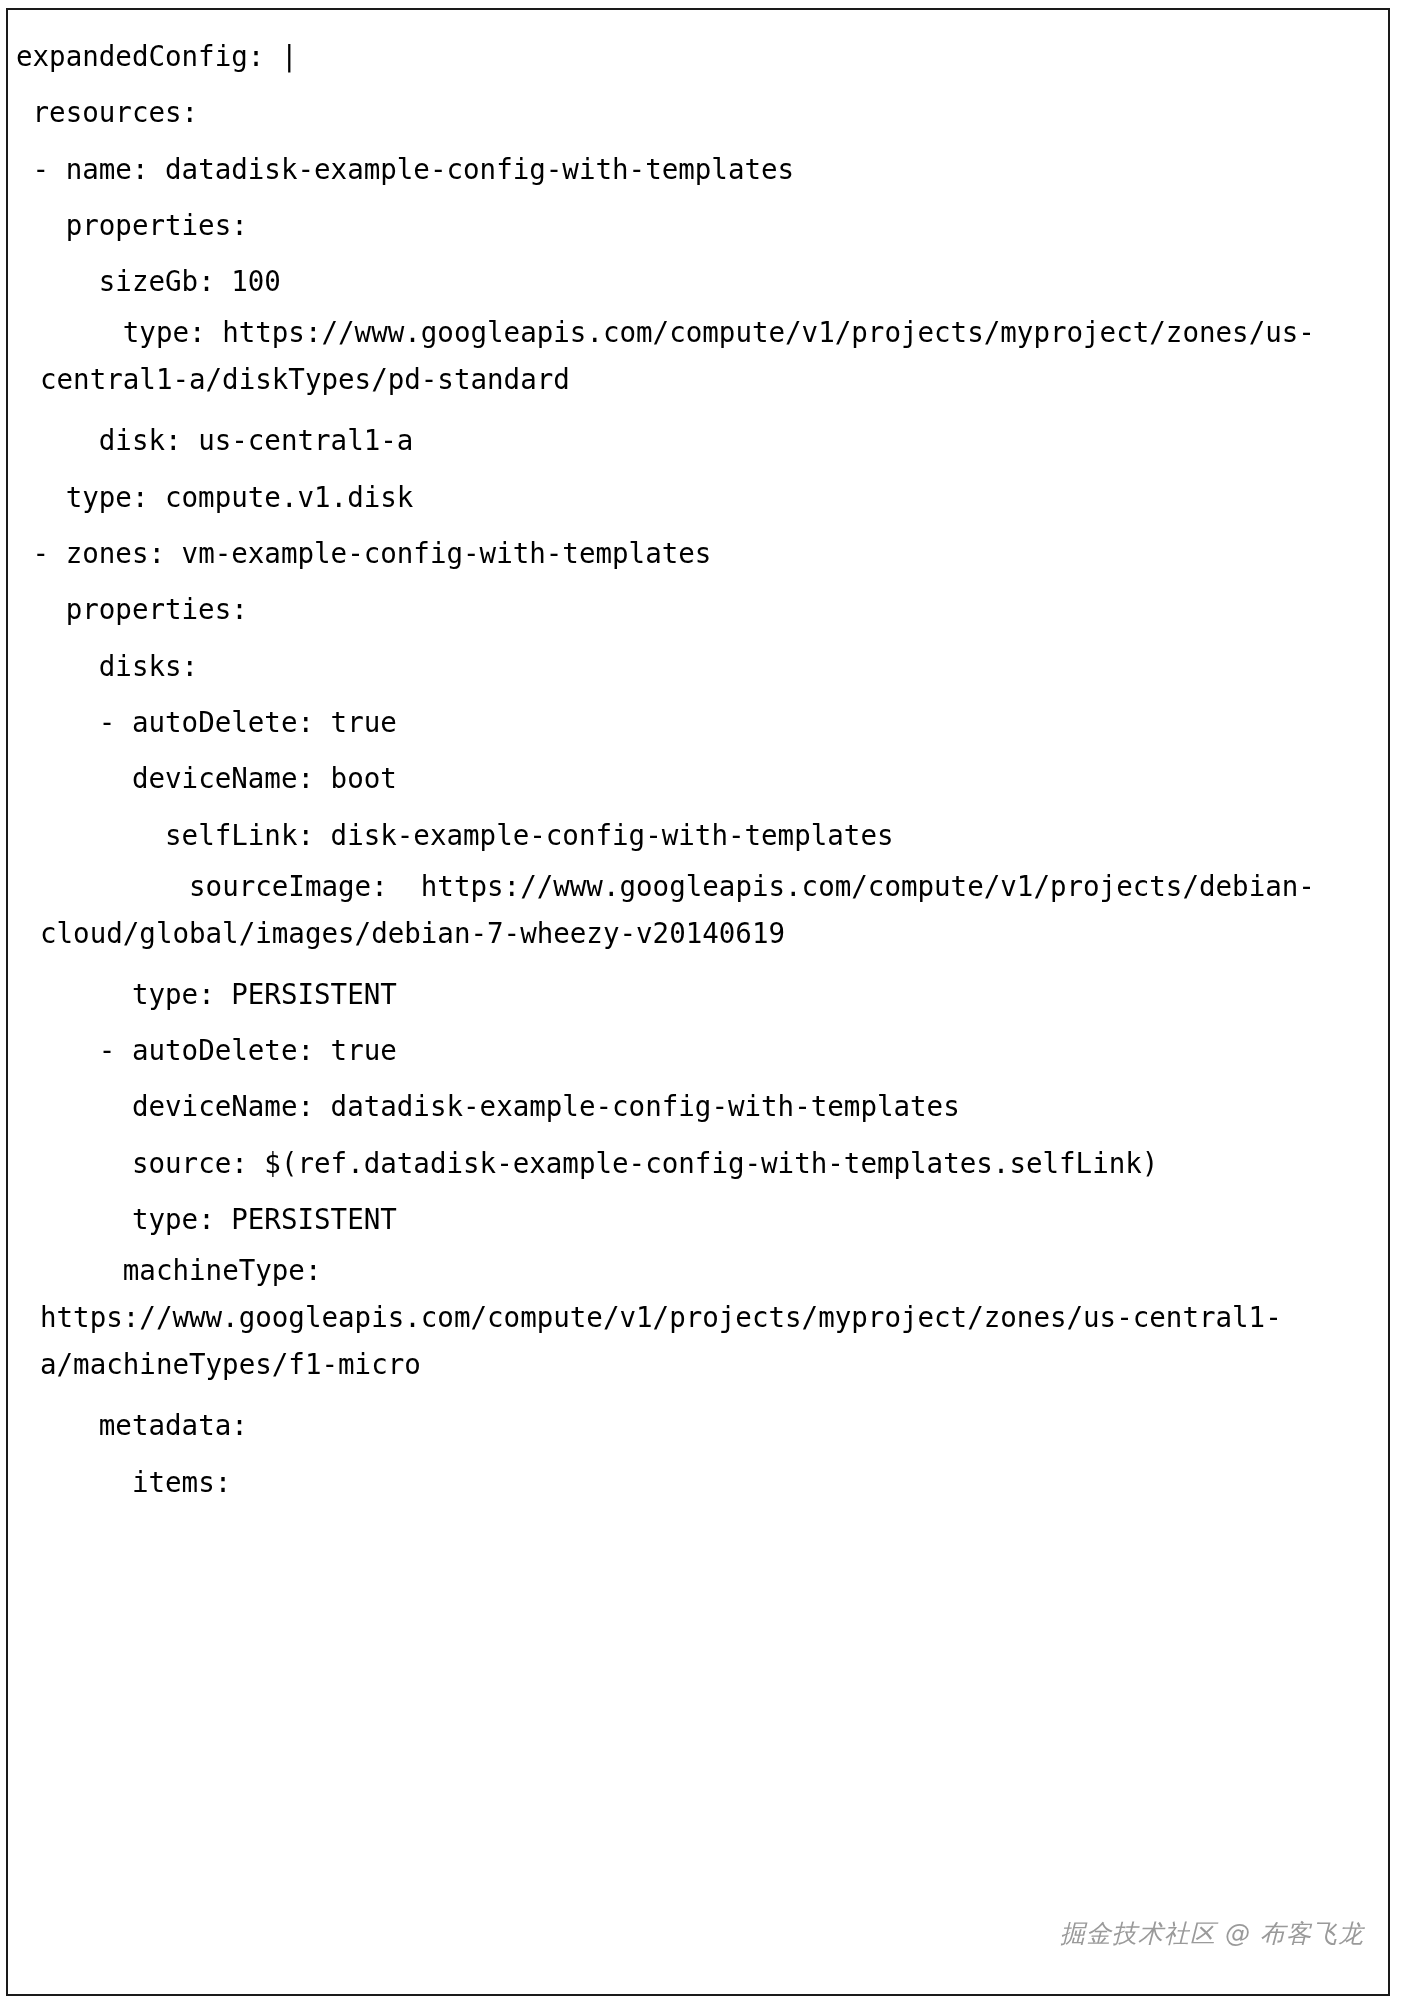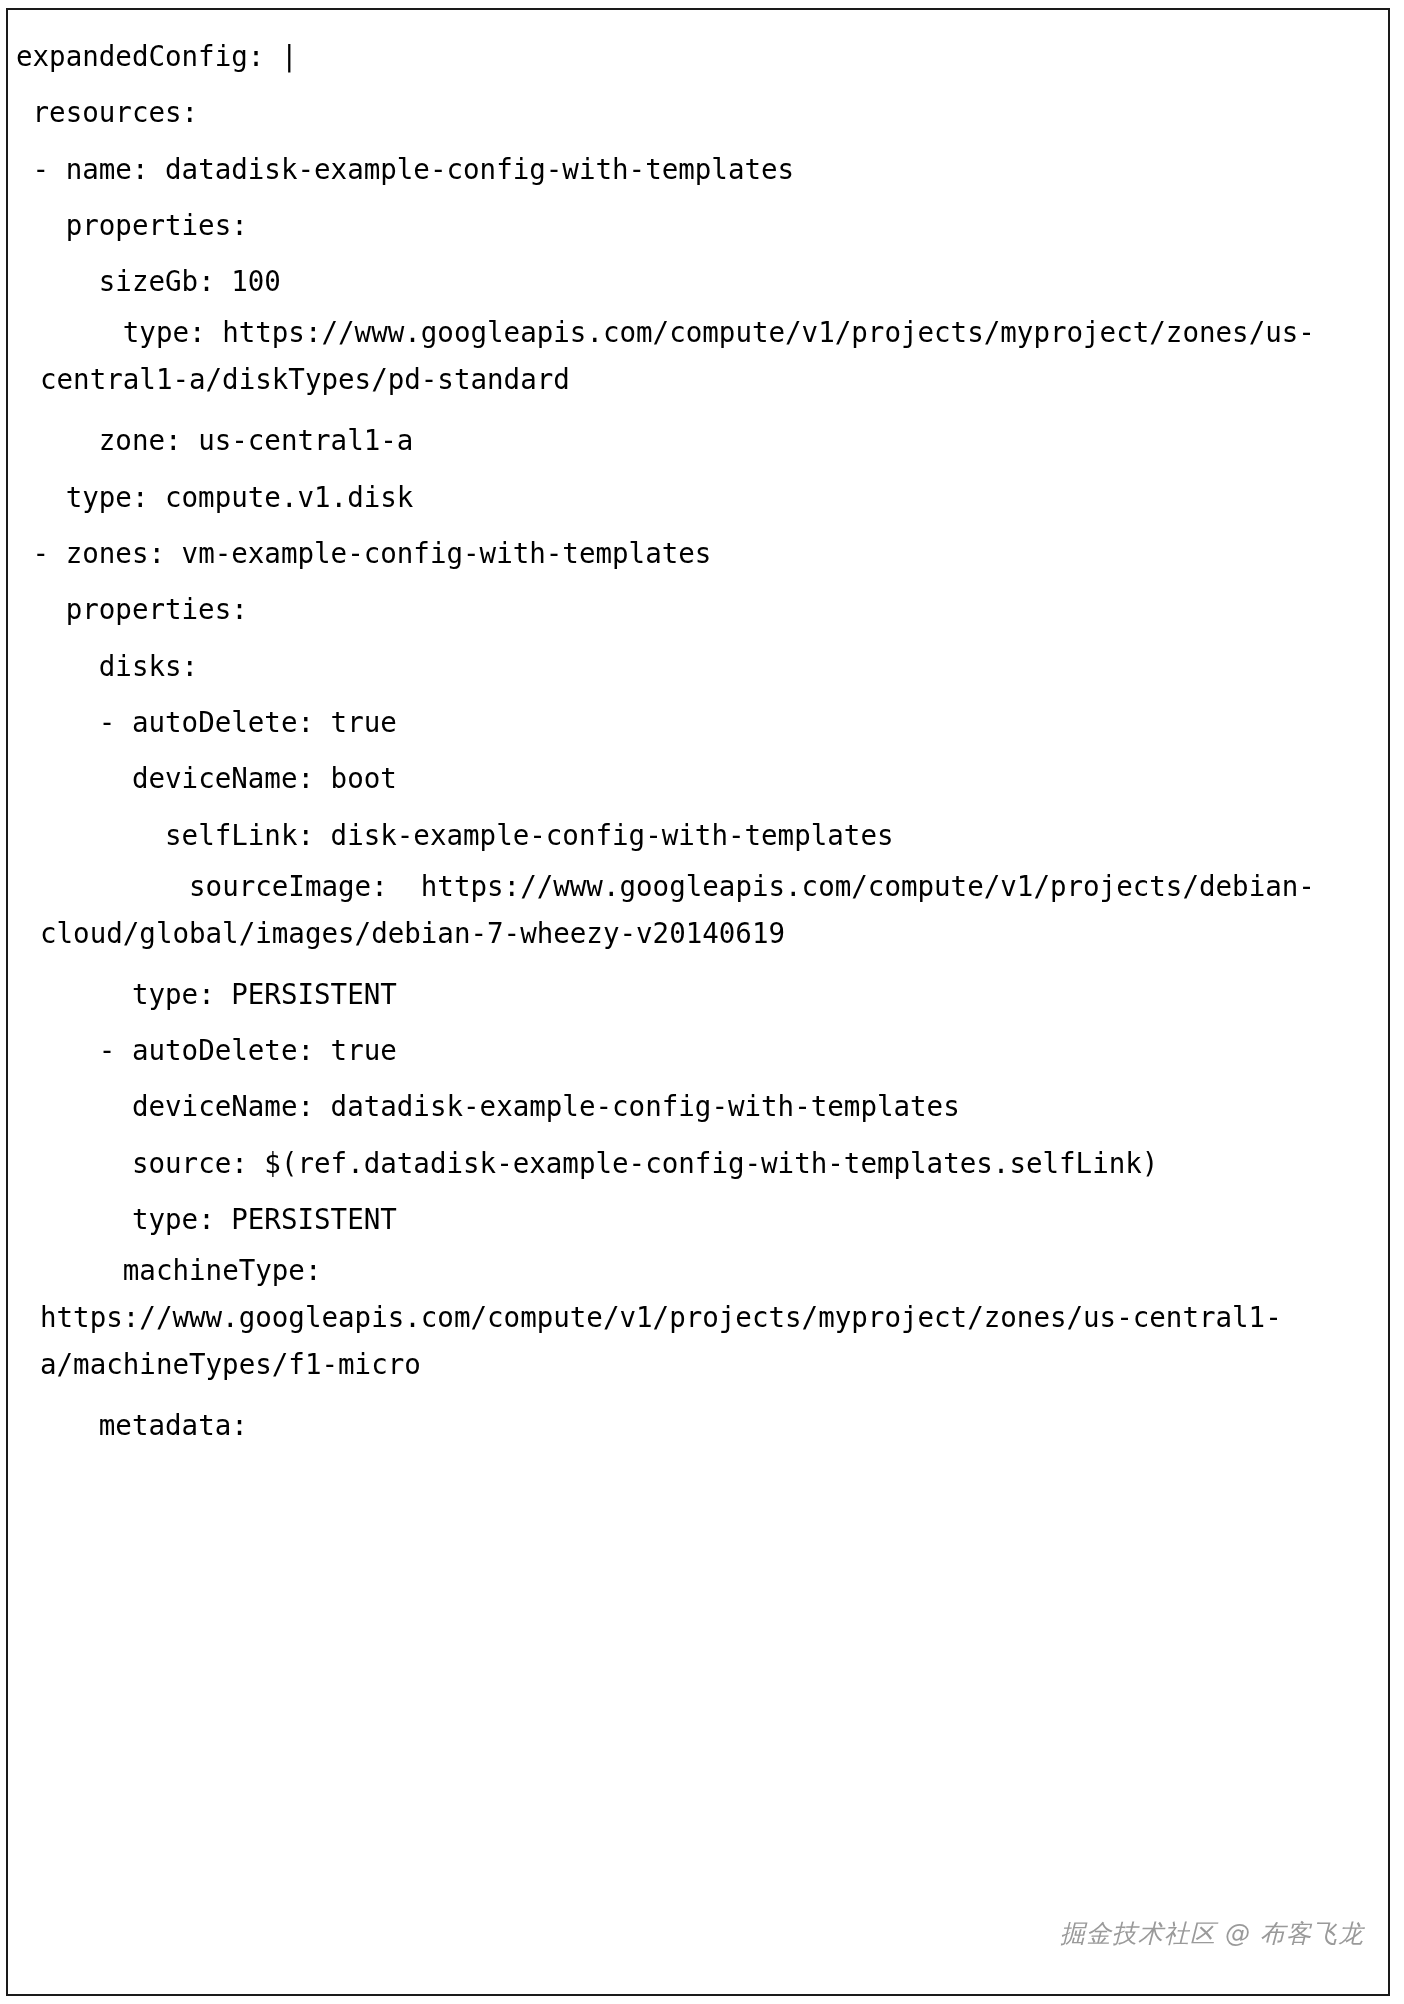--- a/index.html
+++ b/index.html
@@ -74,34 +74,35 @@
 <div id="page">
 
   <div id="code-block">
 
     <div class="code-line">expandedConfig: |</div>
     <div class="code-line"> resources:</div>
     <div class="code-line"> - name: datadisk-example-config-with-templates</div>
     <div class="code-line">   properties:</div>
     <div class="code-line">     sizeGb: 100</div>
     <div class="code-line wrapped">     type: https://www.googleapis.com/compute/v1/projects/myproject/zones/us-central1-a/diskTypes/pd-standard</div>
-    <div class="code-line">     zone: us-central1-a</div>
+    <div class="code-line">     disk: us-central1-a</div>
     <div class="code-line">   type: compute.v1.disk</div>
     <div class="code-line"> - zones: vm-example-config-with-templates</div>
     <div class="code-line">   properties:</div>
     <div class="code-line">     disks:</div>
     <div class="code-line">     - autoDelete: true</div>
     <div class="code-line">       deviceName: boot</div>
     <div class="code-line">         selfLink: disk-example-config-with-templates</div>
     <div class="code-line wrapped">         sourceImage:  https://www.googleapis.com/compute/v1/projects/debian-cloud/global/images/debian-7-wheezy-v20140619</div>
     <div class="code-line">       type: PERSISTENT</div>
     <div class="code-line">     - autoDelete: true</div>
     <div class="code-line">       deviceName: datadisk-example-config-with-templates</div>
     <div class="code-line">       source: $(ref.datadisk-example-config-with-templates.selfLink)</div>
     <div class="code-line">       type: PERSISTENT</div>
     <div class="code-line wrapped">     machineType: https://www.googleapis.com/compute/v1/projects/myproject/zones/us-central1-a/machineTypes/f1-micro</div>
     <div class="code-line">     metadata:</div>
+    <div class="code-line">       items:</div>
 
   </div>
 
   <div id="watermark">掘金技术社区 @ 布客飞龙</div>
 
 </div>
 
 </body></html>

